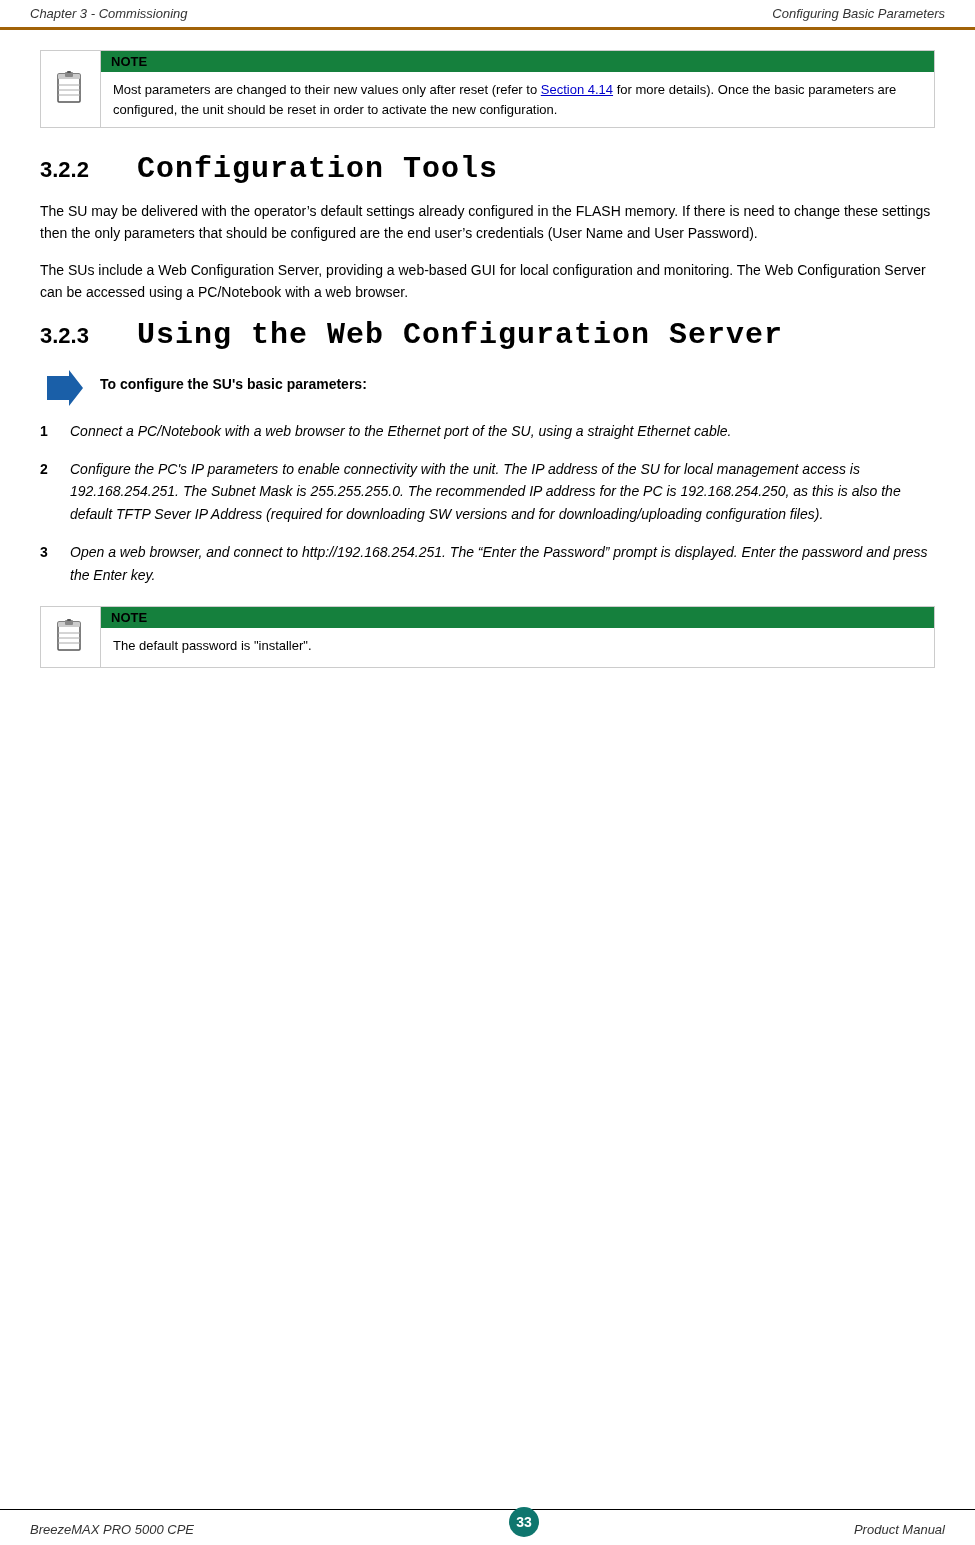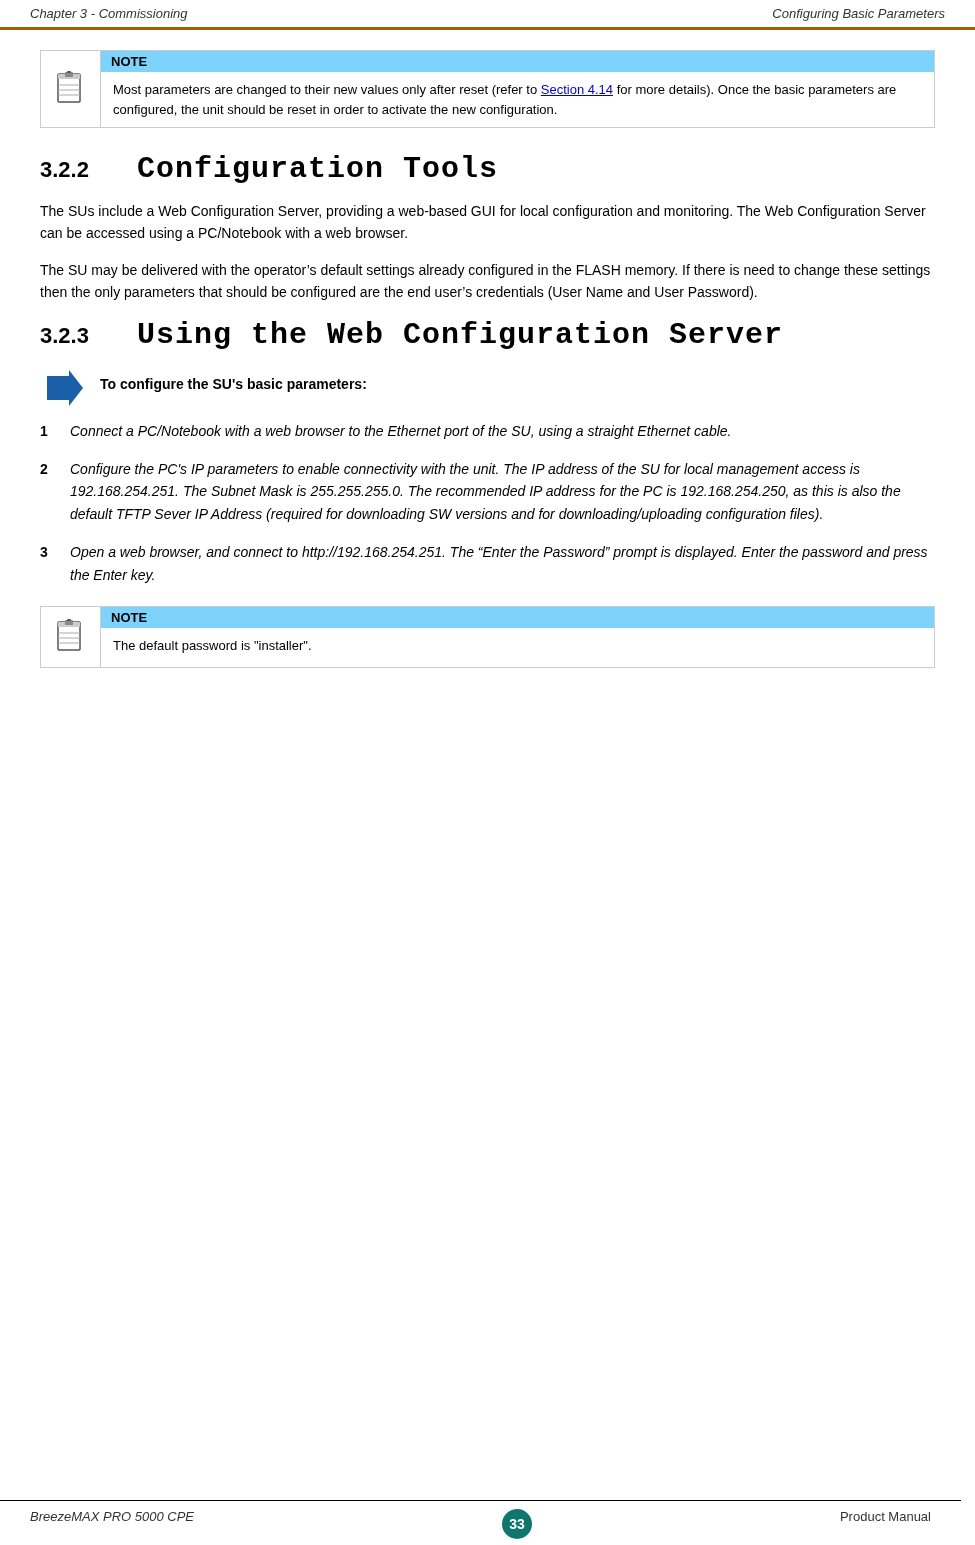--- a/index.html
+++ b/index.html
@@ -63,21 +63,21 @@
     .note-icon svg {
       width: 36px;
       height: 36px;
     }
 
     .note-content {
       flex: 1;
     }
 
     .note-header {
-      background: #7dd3fc;
+      background: #15803d;
       padding: 3px 10px;
       font-weight: bold;
       font-size: 13px;
     }
 
     .note-body {
       padding: 8px 12px;
       font-size: 13px;
       line-height: 1.5;
     }
@@ -173,28 +173,28 @@
     .list-content {
       flex: 1;
       font-style: italic;
     }
 
     
     .page-footer {
       position: absolute;
       bottom: 0;
       left: 0;
-      right: 14px;
+      right: 0;
       border-top: 1px solid #000;
       display: flex;
       justify-content: space-between;
-      align-items: flex-start;
+      align-items: flex-end;
       padding: 8px 30px;
       font-size: 13px;
-      height: 45px;
+      height: 36px;
     }
 
     .footer-left {
       font-style: italic;
       color: #333;
     }
 
     .footer-center {
       background: #0f766e;
       color: #fff;
@@ -202,20 +202,21 @@
       width: 30px;
       height: 30px;
       display: flex;
       align-items: center;
       justify-content: center;
       font-weight: bold;
       font-size: 14px;
     }
 
     .footer-right {
+      font-style: italic;
       color: #333;
     }
   </style>
 </head>
 <body>
 
 <div class="page-header">
   <span class="header-left">Chapter 3 - Commissioning</span>
   <span class="header-right">Configuring Basic Parameters</span>
 </div>
@@ -242,22 +243,22 @@
         <span>Most parameters are changed to their new values only after reset (refer to </span><span class="link-text">Section 4.14</span><span> for more details). Once the basic parameters are configured, the unit should be reset in order to activate the new configuration.</span>
       </div>
     </div>
   </div>
 
   <div class="section-heading">
     <span class="section-number">3.2.2</span>
     <span class="section-title">Configuration Tools</span>
   </div>
 
+  <p class="body-para">The SU may be delivered with the operator’s default settings already configured in the FLASH memory. If there is need to change these settings then the only parameters that should be configured are the end user’s credentials (User Name and User Password).</p>
   <p class="body-para">The SUs include a Web Configuration Server, providing a web-based GUI for local configuration and monitoring. The Web Configuration Server can be accessed using a PC/Notebook with a web browser.</p>
-  <p class="body-para">The SU may be delivered with the operator’s default settings already configured in the FLASH memory. If there is need to change these settings then the only parameters that should be configured are the end user’s credentials (User Name and User Password).</p>
 
   <div class="section-heading">
     <span class="section-number">3.2.3</span>
     <span class="section-title">Using the Web Configuration Server</span>
   </div>
 
   <div class="arrow-callout">
     <div class="arrow-icon">
 
       <svg viewBox="0 0 36 36">

